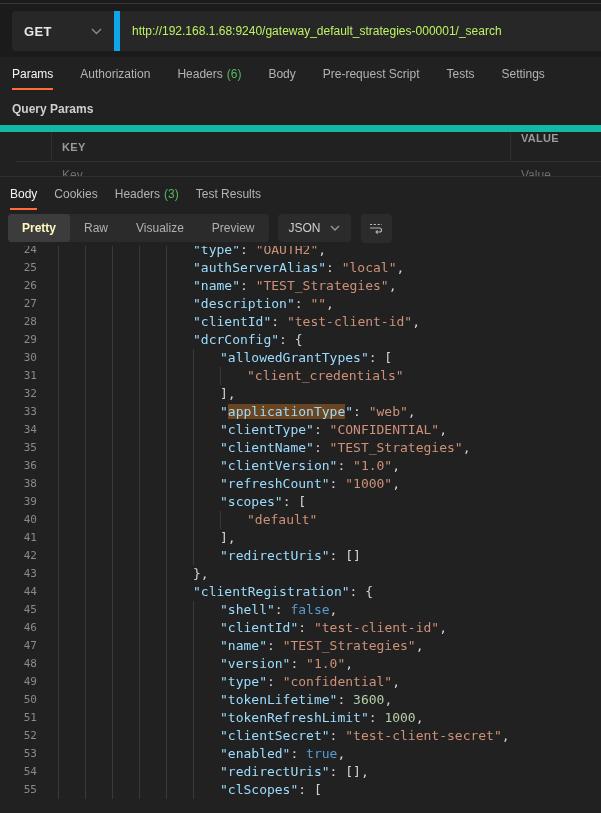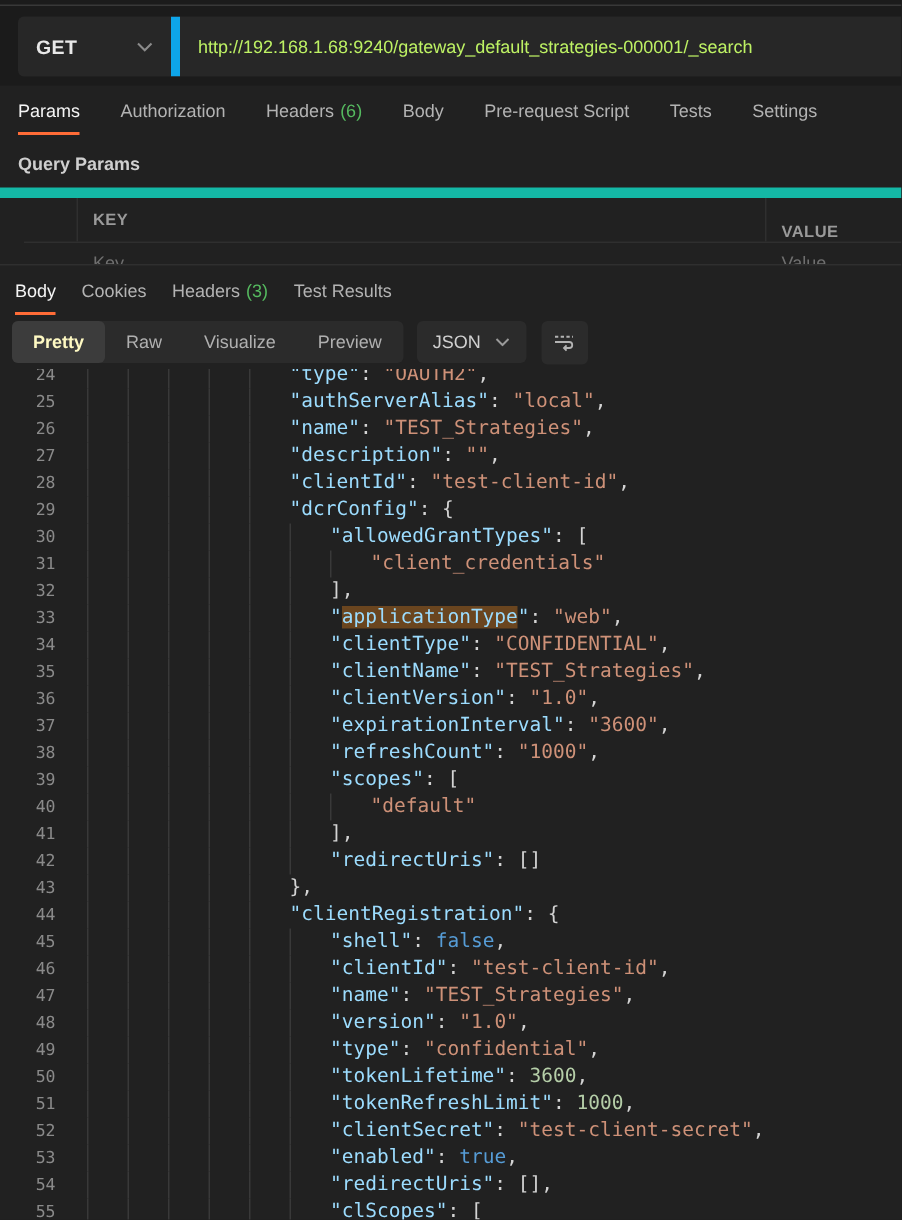--- a/index.html
+++ b/index.html
@@ -40,21 +40,21 @@
   }
   .tab .count { margin-left:4px; color:#55b95f; }
 
   .query-params { padding:12px 12px 9px; font-size:12px; font-weight:700; color:#cfcfcf; }
 
   
   .params-table { border-top:7px solid #14b8a6;padding-left:16px; }
   .ptr { display:flex; height:30px; border-bottom:1px solid #2f2f2f; align-items:center; }
   .col-cb { width:36px; height:100%; border-right:1px solid #2f2f2f; flex:none; }
   .col-key { flex:1; height:100%; display:flex; align-items:center; padding-left:10px; border-right:1px solid #2f2f2f; }
-  .col-val { width:90px; height:100%; display:flex; align-items:flex-end; padding-left:10px; flex:none; }
+  .col-val { width:90px; height:100%; display:flex; align-items:flex-start; padding-left:10px; flex:none; }
   .th-text { font-size:11px; font-weight:700; color:#9a9a9a; letter-spacing:.3px; }
   .partial-row { height:14px; overflow:hidden; }
   .partial-inner { display:flex; padding-top:6px; }
   .partial-inner .col-cb, .partial-inner .col-key, .partial-inner .col-val { border-right-color:transparent; }
   .ph-text { font-size:12px; color:#6f6f6f; }
 
   
   .response-panel { border-top:1px solid #2f2f2f; }
   .resp-tabs { display:flex; align-items:stretch; padding:0 10px; height:33px; }
   .resp-tabs .tab { margin-right:17px; }
@@ -212,21 +212,20 @@
       <div class="cl"><span class="lnum">27</span><span class="lbody"><span class="guide"></span><span class="guide"></span><span class="guide"></span><span class="guide"></span><span class="guide"></span><span class="tk-k">"description"</span><span class="tk-p">: </span><span class="tk-s">""</span><span class="tk-p">,</span></span></div>
       <div class="cl"><span class="lnum">28</span><span class="lbody"><span class="guide"></span><span class="guide"></span><span class="guide"></span><span class="guide"></span><span class="guide"></span><span class="tk-k">"clientId"</span><span class="tk-p">: </span><span class="tk-s">"test-client-id"</span><span class="tk-p">,</span></span></div>
       <div class="cl"><span class="lnum">29</span><span class="lbody"><span class="guide"></span><span class="guide"></span><span class="guide"></span><span class="guide"></span><span class="guide"></span><span class="tk-k">"dcrConfig"</span><span class="tk-p">: {</span></span></div>
       <div class="cl"><span class="lnum">30</span><span class="lbody"><span class="guide"></span><span class="guide"></span><span class="guide"></span><span class="guide"></span><span class="guide"></span><span class="guide"></span><span class="tk-k">"allowedGrantTypes"</span><span class="tk-p">: [</span></span></div>
       <div class="cl"><span class="lnum">31</span><span class="lbody"><span class="guide"></span><span class="guide"></span><span class="guide"></span><span class="guide"></span><span class="guide"></span><span class="guide"></span><span class="guide"></span><span class="tk-s">"client_credentials"</span></span></div>
       <div class="cl"><span class="lnum">32</span><span class="lbody"><span class="guide"></span><span class="guide"></span><span class="guide"></span><span class="guide"></span><span class="guide"></span><span class="guide"></span><span class="tk-p">],</span></span></div>
       <div class="cl"><span class="lnum">33</span><span class="lbody"><span class="guide"></span><span class="guide"></span><span class="guide"></span><span class="guide"></span><span class="guide"></span><span class="guide"></span><span class="tk-k">"</span><span class="tk-kh">applicationType</span><span class="tk-k">"</span><span class="tk-p">: </span><span class="tk-s">"web"</span><span class="tk-p">,</span></span></div>
       <div class="cl"><span class="lnum">34</span><span class="lbody"><span class="guide"></span><span class="guide"></span><span class="guide"></span><span class="guide"></span><span class="guide"></span><span class="guide"></span><span class="tk-k">"clientType"</span><span class="tk-p">: </span><span class="tk-s">"CONFIDENTIAL"</span><span class="tk-p">,</span></span></div>
       <div class="cl"><span class="lnum">35</span><span class="lbody"><span class="guide"></span><span class="guide"></span><span class="guide"></span><span class="guide"></span><span class="guide"></span><span class="guide"></span><span class="tk-k">"clientName"</span><span class="tk-p">: </span><span class="tk-s">"TEST_Strategies"</span><span class="tk-p">,</span></span></div>
       <div class="cl"><span class="lnum">36</span><span class="lbody"><span class="guide"></span><span class="guide"></span><span class="guide"></span><span class="guide"></span><span class="guide"></span><span class="guide"></span><span class="tk-k">"clientVersion"</span><span class="tk-p">: </span><span class="tk-s">"1.0"</span><span class="tk-p">,</span></span></div>
-      <div class="cl"><span class="lnum">37</span><span class="lbody"><span class="guide"></span><span class="guide"></span><span class="guide"></span><span class="guide"></span><span class="guide"></span><span class="guide"></span><span class="tk-k">"expirationInterval"</span><span class="tk-p">: </span><span class="tk-s">"3600"</span><span class="tk-p">,</span></span></div>
       <div class="cl"><span class="lnum">38</span><span class="lbody"><span class="guide"></span><span class="guide"></span><span class="guide"></span><span class="guide"></span><span class="guide"></span><span class="guide"></span><span class="tk-k">"refreshCount"</span><span class="tk-p">: </span><span class="tk-s">"1000"</span><span class="tk-p">,</span></span></div>
       <div class="cl"><span class="lnum">39</span><span class="lbody"><span class="guide"></span><span class="guide"></span><span class="guide"></span><span class="guide"></span><span class="guide"></span><span class="guide"></span><span class="tk-k">"scopes"</span><span class="tk-p">: [</span></span></div>
       <div class="cl"><span class="lnum">40</span><span class="lbody"><span class="guide"></span><span class="guide"></span><span class="guide"></span><span class="guide"></span><span class="guide"></span><span class="guide"></span><span class="guide"></span><span class="tk-s">"default"</span></span></div>
       <div class="cl"><span class="lnum">41</span><span class="lbody"><span class="guide"></span><span class="guide"></span><span class="guide"></span><span class="guide"></span><span class="guide"></span><span class="guide"></span><span class="tk-p">],</span></span></div>
       <div class="cl"><span class="lnum">42</span><span class="lbody"><span class="guide"></span><span class="guide"></span><span class="guide"></span><span class="guide"></span><span class="guide"></span><span class="guide"></span><span class="tk-k">"redirectUris"</span><span class="tk-p">: []</span></span></div>
       <div class="cl"><span class="lnum">43</span><span class="lbody"><span class="guide"></span><span class="guide"></span><span class="guide"></span><span class="guide"></span><span class="guide"></span><span class="tk-p">},</span></span></div>
       <div class="cl"><span class="lnum">44</span><span class="lbody"><span class="guide"></span><span class="guide"></span><span class="guide"></span><span class="guide"></span><span class="guide"></span><span class="tk-k">"clientRegistration"</span><span class="tk-p">: {</span></span></div>
       <div class="cl"><span class="lnum">45</span><span class="lbody"><span class="guide"></span><span class="guide"></span><span class="guide"></span><span class="guide"></span><span class="guide"></span><span class="guide"></span><span class="tk-k">"shell"</span><span class="tk-p">: </span><span class="tk-b">false</span><span class="tk-p">,</span></span></div>
       <div class="cl"><span class="lnum">46</span><span class="lbody"><span class="guide"></span><span class="guide"></span><span class="guide"></span><span class="guide"></span><span class="guide"></span><span class="guide"></span><span class="tk-k">"clientId"</span><span class="tk-p">: </span><span class="tk-s">"test-client-id"</span><span class="tk-p">,</span></span></div>
       <div class="cl"><span class="lnum">47</span><span class="lbody"><span class="guide"></span><span class="guide"></span><span class="guide"></span><span class="guide"></span><span class="guide"></span><span class="guide"></span><span class="tk-k">"name"</span><span class="tk-p">: </span><span class="tk-s">"TEST_Strategies"</span><span class="tk-p">,</span></span></div>

